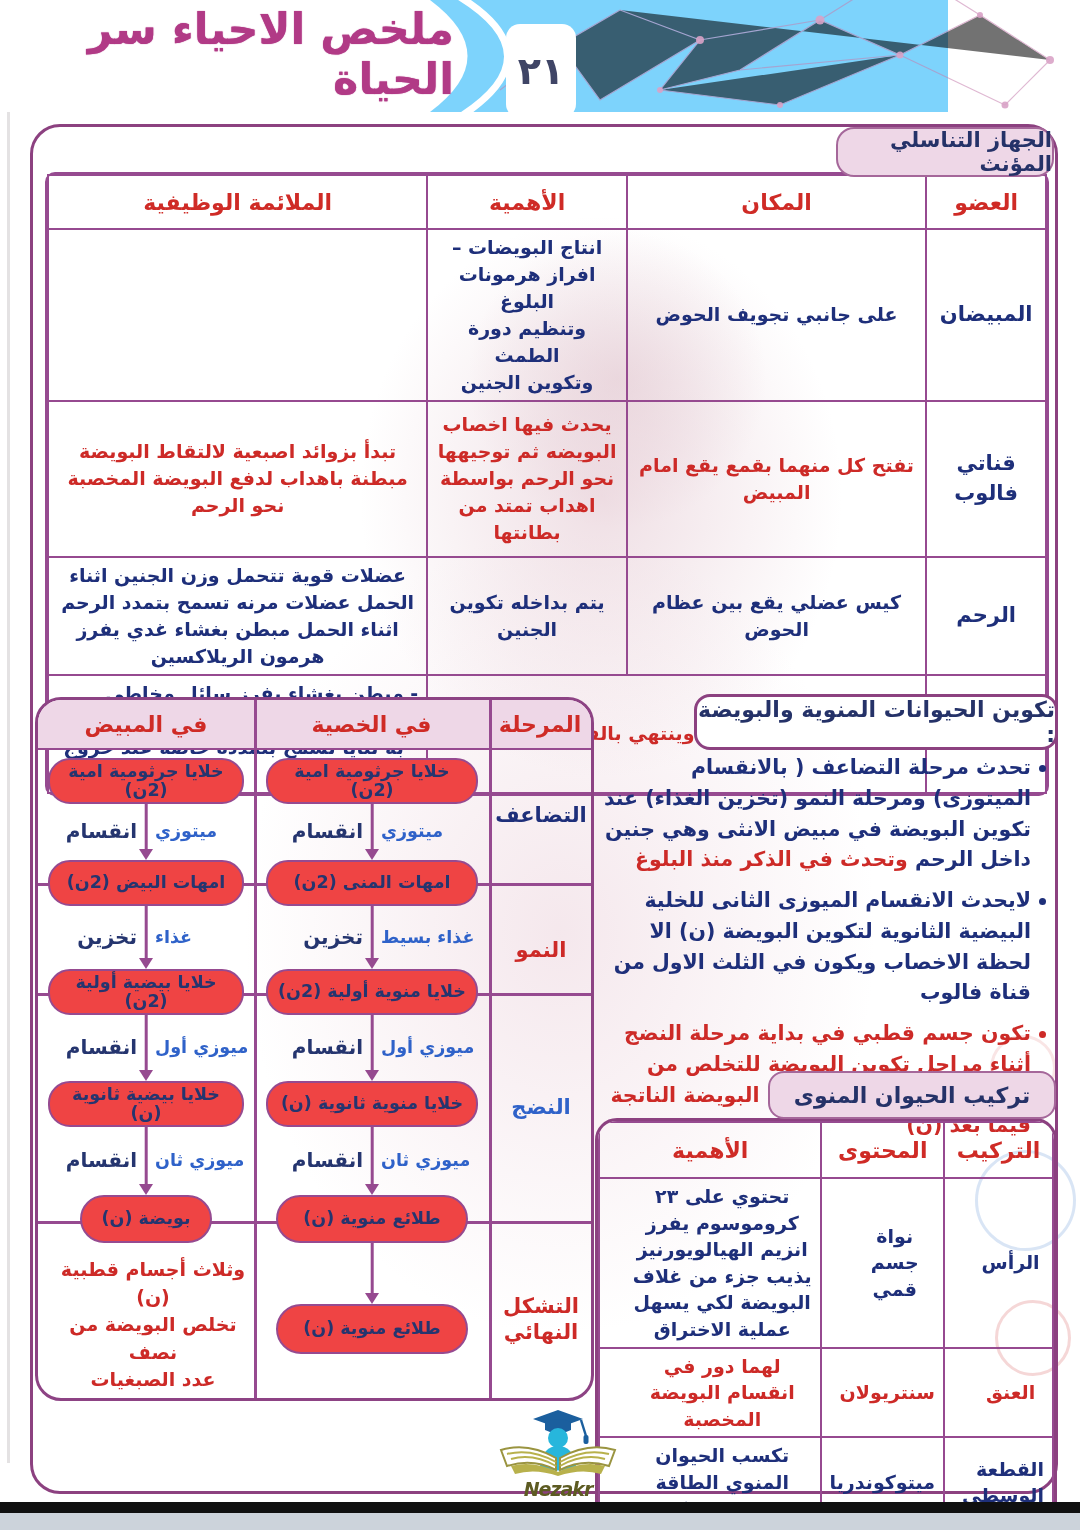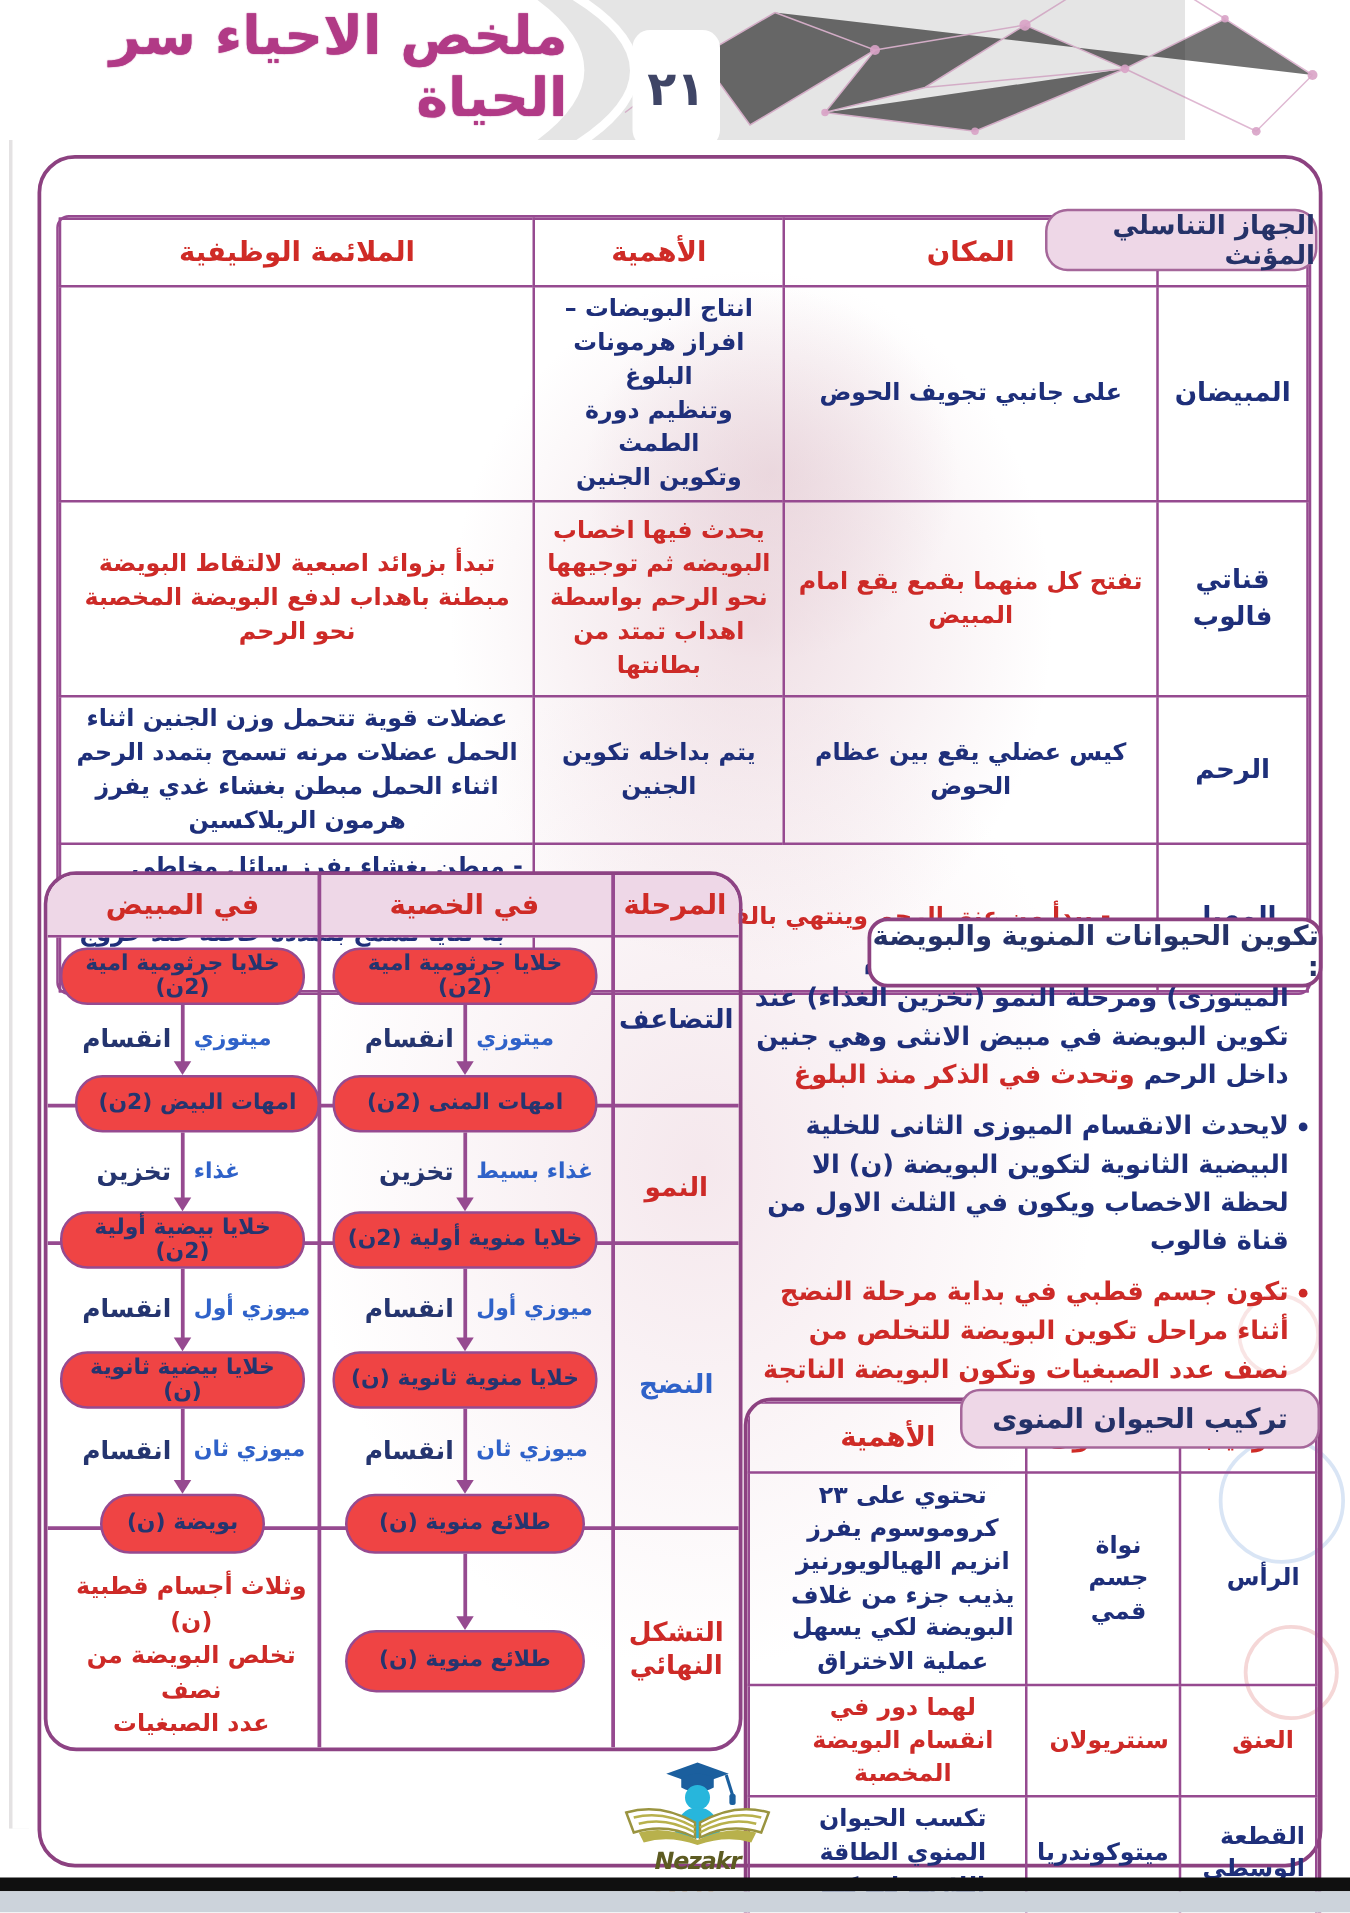--- a/index.html
+++ b/index.html
@@ -12,30 +12,30 @@
       radial-gradient(ellipse 42% 34% at 55% 26%, rgba(226,196,206,.55), rgba(226,196,206,0) 70%),
       radial-gradient(ellipse 52% 46% at 50% 63%, rgba(238,216,224,.60), rgba(238,216,224,0) 74%),
       radial-gradient(ellipse 26% 18% at 57% 16%, rgba(213,178,190,.40), rgba(213,178,190,0) 70%);}
   .doodle{position:absolute;border-radius:50%;z-index:0;}
   .doodle.d1{left:975px;top:1150px;width:95px;height:95px;border:3px solid rgba(120,160,220,.28);}
   .doodle.d2{left:995px;top:1300px;width:70px;height:70px;border:3px solid rgba(220,110,110,.28);}
   .doodle.d3{left:990px;top:1035px;width:60px;height:60px;border:3px solid rgba(220,110,110,.18);}
   .corner-frame{position:absolute;left:7px;top:30px;width:70px;height:1430px;border-left:3px solid #e4e2e3;border-top:3px solid #e4e2e3;border-top-left-radius:30px;z-index:0;}
 
   
-  .band{position:absolute;left:0;top:0;width:948px;height:112px;background:#e5e5e5;z-index:2;}
+  .band{position:absolute;left:0;top:0;width:948px;height:112px;background:#7dd3fc;z-index:2;}
   .band svg.net{position:absolute;left:0;top:0;width:1080px;height:112px;}
   .title{position:absolute;left:14px;top:0;width:440px;height:108px;display:flex;align-items:center;justify-content:center;
     direction:rtl;color:#b13a86;font-size:43px;font-weight:bold;letter-spacing:-1px;z-index:3;text-shadow:0 0 1px #b13a86;}
   .page-tab{position:absolute;left:506px;top:24px;width:70px;height:94px;background:#ffffff;border-radius:14px;
     display:flex;align-items:center;justify-content:center;color:#3f4566;font-size:38px;font-weight:bold;z-index:3;}
 
   
   .content-box{position:absolute;left:30px;top:124px;width:1022px;height:1364px;border:3px solid #8c4180;border-radius:30px;z-index:1;}
-  .badge{display:flex;align-items:center;justify-content:center;direction:rtl;font-weight:bold;color:#253268;z-index:3;margin-top:40px;}
+  .badge{display:flex;align-items:center;justify-content:center;direction:rtl;font-weight:bold;color:#253268;z-index:3;}
   .badge.pink{background:#eed7e7;border:2px solid rgba(140,65,128,.75);}
   .badge.outline{background:#ffffff;border:3px solid #8c4180;}
   .badge-female{position:absolute;left:836px;top:127px;width:214px;height:46px;border-radius:18px;font-size:21px;}
   .badge-gametes{position:absolute;left:694px;top:694px;width:358px;height:50px;border-radius:16px;font-size:22px;}
   .badge-sperm{position:absolute;left:768px;top:1071px;width:284px;height:44px;border-radius:16px;font-size:22px;}
 
   
   table{border-collapse:collapse;direction:rtl;table-layout:fixed;}
   td,th{border:2.4px solid #964a90;padding:4px 8px;font-weight:bold;text-align:center;vertical-align:middle;}
   th{color:#cf2b26;}
@@ -205,21 +205,21 @@
     <div class="fc-stage red preline" style="top:521px;height:172px;">التشكل
 النهائي</div>
 
     <div class="fc-box" style="left:10px;width:196px;top:58px;height:46px;">خلايا جرثومية امية (2ن)</div>
     <div class="fc-arrow" style="left:10px;width:196px;top:104px;height:56px;">
       <span class="shaft"></span>
         <span class="head"></span>
       <span class="lab-r">انقسام</span>
       <span class="lab-l">ميتوزي</span>
     </div>
-    <div class="fc-box" style="left:22px;width:196px;top:160px;height:46px;">امهات البيض  (2ن)</div>
+    <div class="fc-box" style="left:10px;width:196px;top:160px;height:46px;">امهات البيض  (2ن)</div>
     <div class="fc-arrow" style="left:10px;width:196px;top:206px;height:63px;">
       <span class="shaft"></span>
         <span class="head"></span>
       <span class="lab-r">تخزين</span>
       <span class="lab-l">غذاء</span>
     </div>
     <div class="fc-box" style="left:10px;width:196px;top:269px;height:46px;">خلايا بيضية أولية (2ن)</div>
     <div class="fc-arrow" style="left:10px;width:196px;top:315px;height:66px;">
       <span class="shaft"></span>
         <span class="head"></span>

